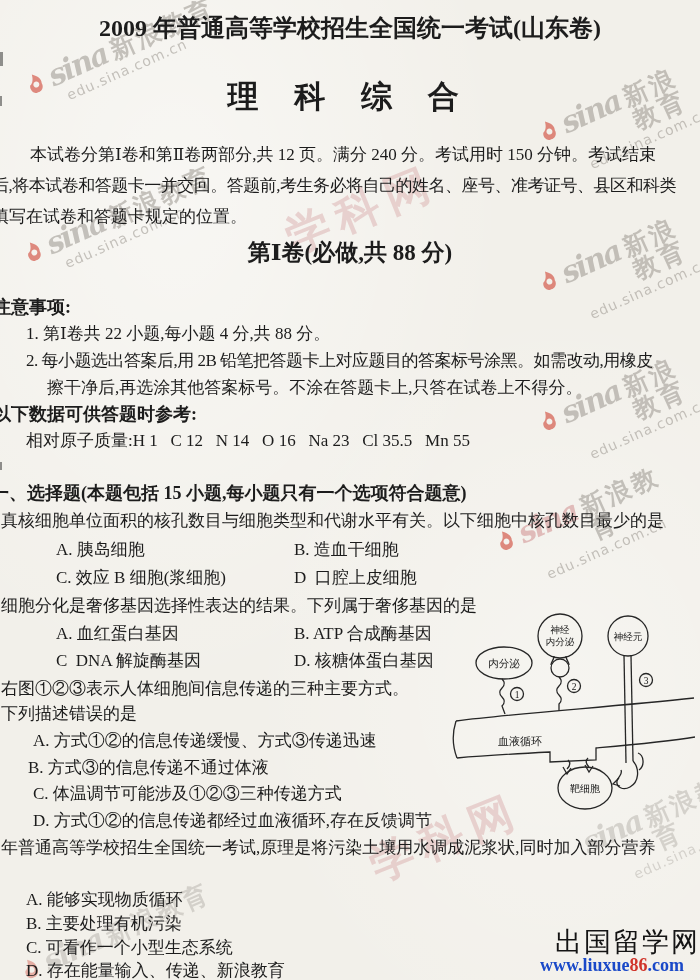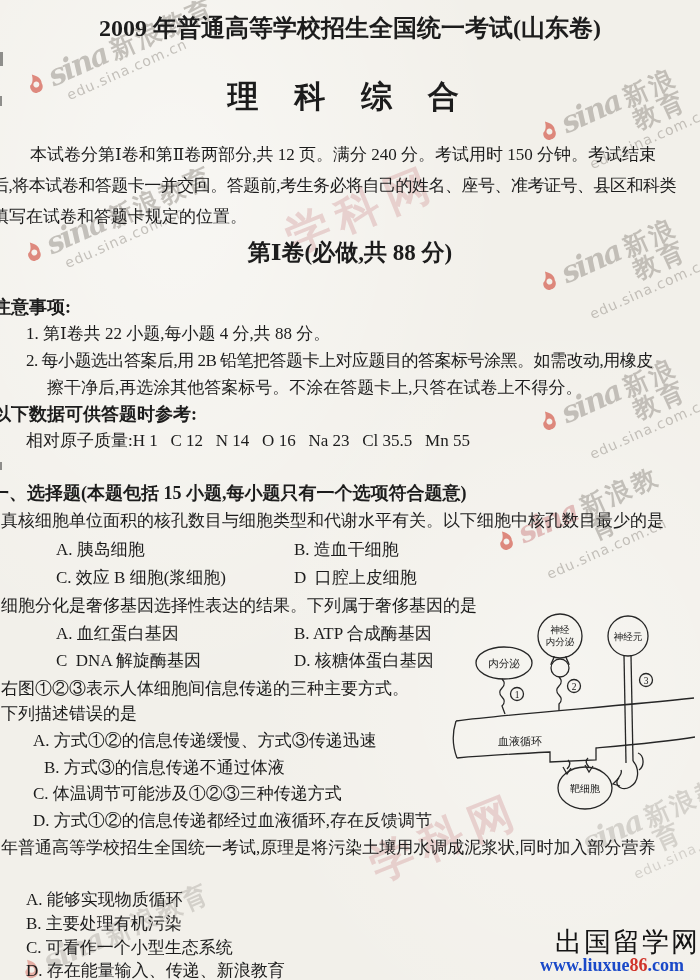--- a/index.html
+++ b/index.html
@@ -165,21 +165,21 @@
 
   <div class="t" style="left:1px;top:596px">细胞分化是奢侈基因选择性表达的结果。下列属于奢侈基因的是</div>
   <div class="t" style="left:56px;top:624px">A. 血红蛋白基因</div>
   <div class="t" style="left:294px;top:624px">B. ATP 合成酶基因</div>
   <div class="t" style="left:56px;top:651px">C  DNA 解旋酶基因</div>
   <div class="t" style="left:1px;top:679px">右图①②③表示人体细胞间信息传递的三种主要方式。</div>
 
   <div class="t" style="left:294px;top:651px">D. 核糖体蛋白基因</div>
   <div class="t" style="left:1px;top:704px">下列描述错误的是</div>
   <div class="t" style="left:33px;top:731px">A. 方式①②的信息传递缓慢、方式③传递迅速</div>
-  <div class="t" style="left:44px;top:758px">B. 方式③的信息传递不通过体液</div>
+  <div class="t" style="left:28px;top:758px">B. 方式③的信息传递不通过体液</div>
   <div class="t" style="left:33px;top:811px">D. 方式①②的信息传递都经过血液循环,存在反馈调节</div>
   <div class="t" style="left:33px;top:784px">C. 体温调节可能涉及①②③三种传递方式</div>
 
   <div class="t" style="left:1px;top:838px">年普通高等学校招生全国统一考试,原理是将污染土壤用水调成泥浆状,同时加入部分营养</div>
   <div class="t" style="left:26px;top:890px">A. 能够实现物质循环</div>
   <div class="t" style="left:26px;top:938px">C. 可看作一个小型生态系统</div>
   <div class="t" style="left:26px;top:914px">B. 主要处理有机污染</div>
   <div class="t" style="left:26px;top:961px">D. 存在能量输入、传递、新浪教育</div>
 
   <svg class="diagram" width="248" height="242" viewBox="0 0 248 242">

